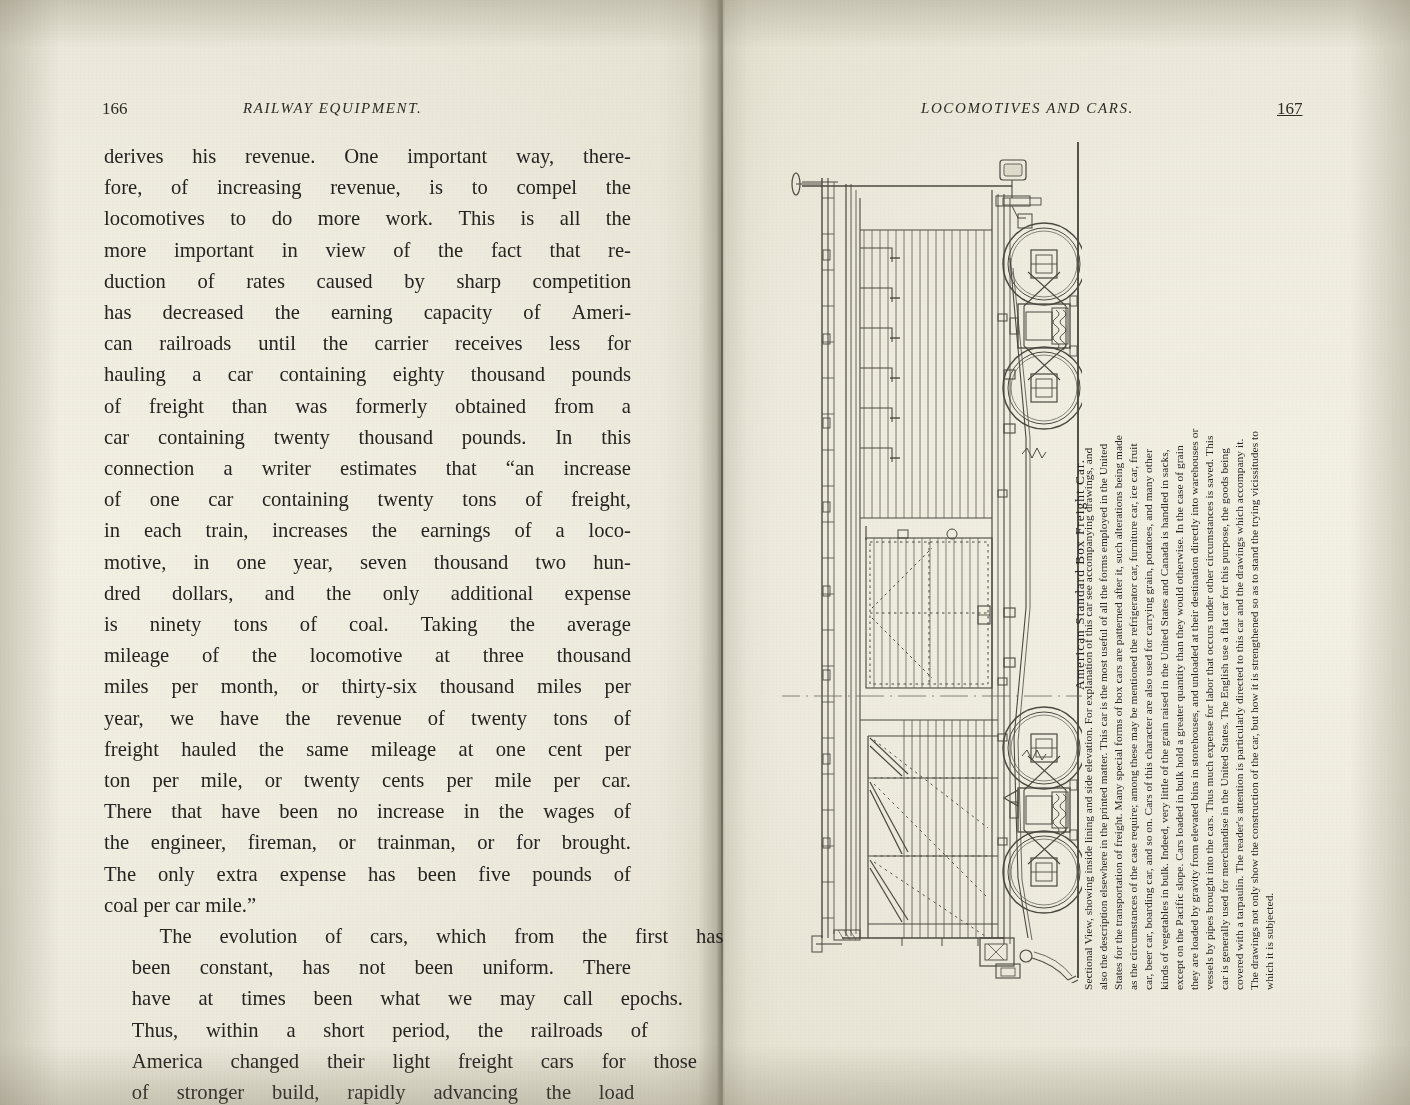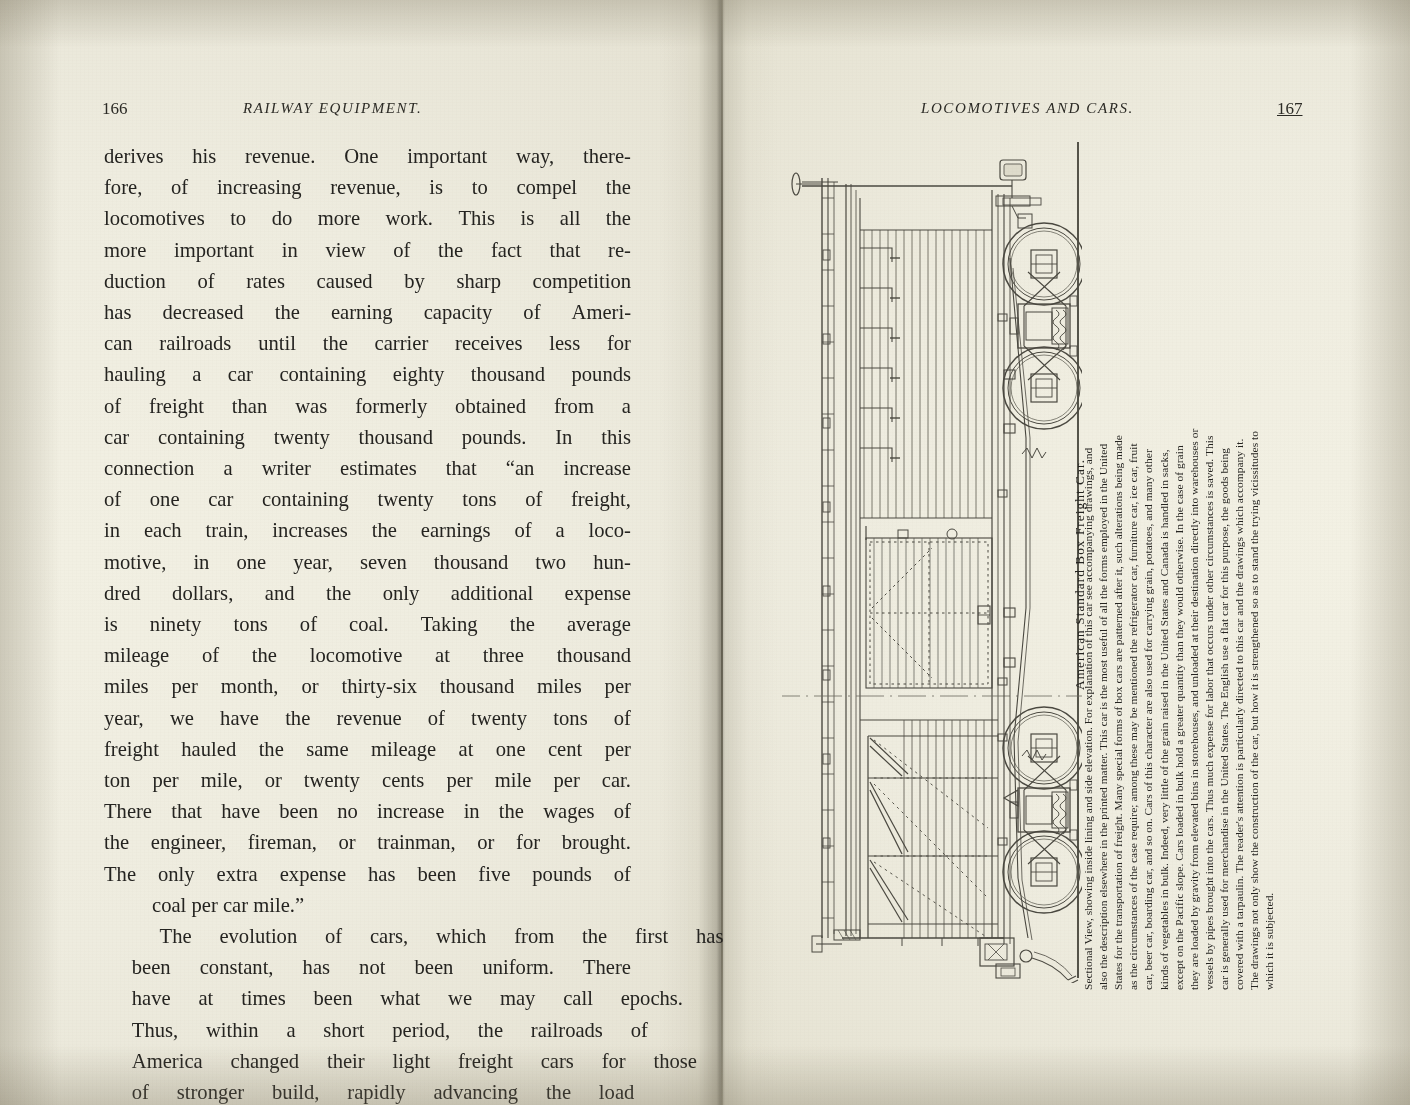--- a/index.html
+++ b/index.html
@@ -66,21 +66,21 @@
 
   
   #body-col{position:absolute;left:104px;top:141px;width:527px;
     color:#242320;font-size:20.6px;line-height:31.2px;
     text-align:justify;}
   #body-col p{margin:0;}
   #body-col p.indent{text-indent:1.35em;}
   
   #body-col .j{display:flex;justify-content:space-between;}
   #body-col .j > span{white-space:pre;}
-  #body-col .last{display:block;margin-left:48px;}
+  #body-col .last{display:block;}
 
   
   #fig-rule{position:absolute;left:1077px;top:142px;width:1.6px;height:836px;
     background:#3a382f;opacity:.85;}
 
   #caption-block{position:absolute;left:1088px;top:130px;width:236px;height:860px;}
   .capline{position:absolute;bottom:0;left:0;
     transform-origin:left bottom;
     transform:rotate(-90deg);
     white-space:nowrap;

